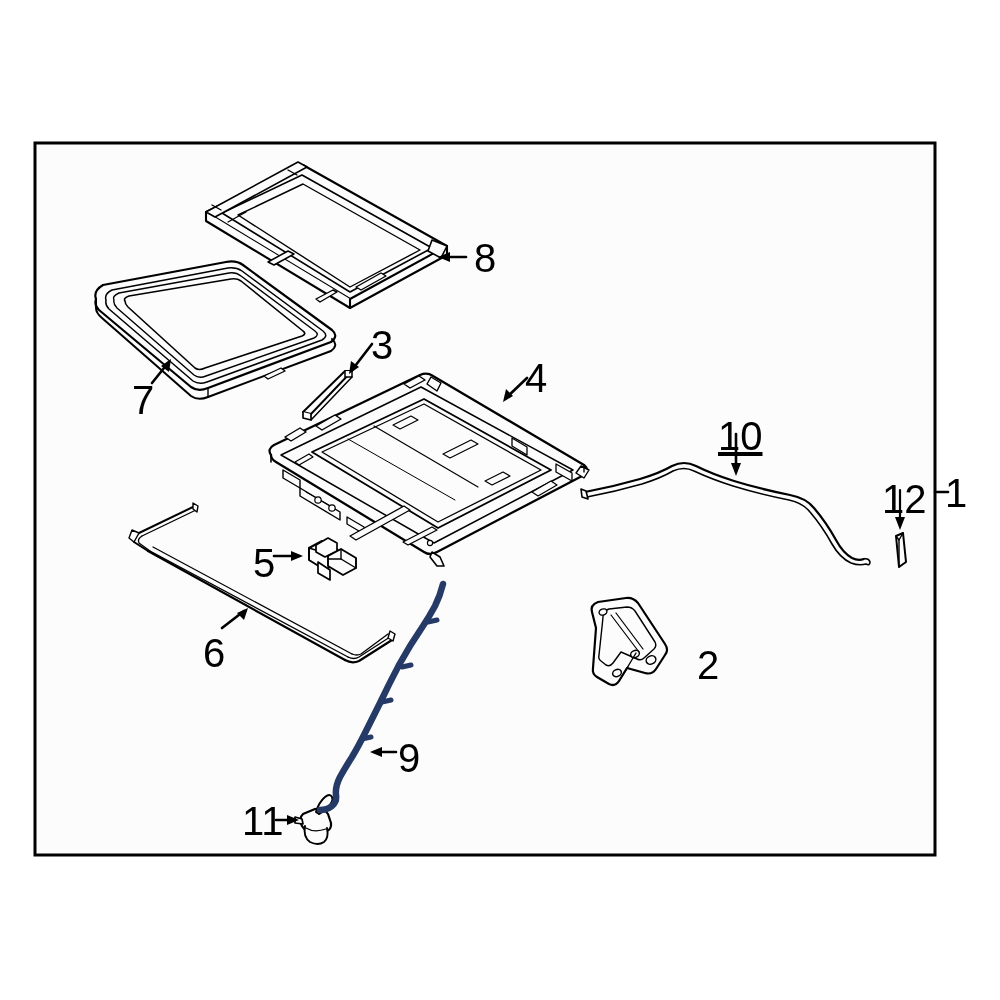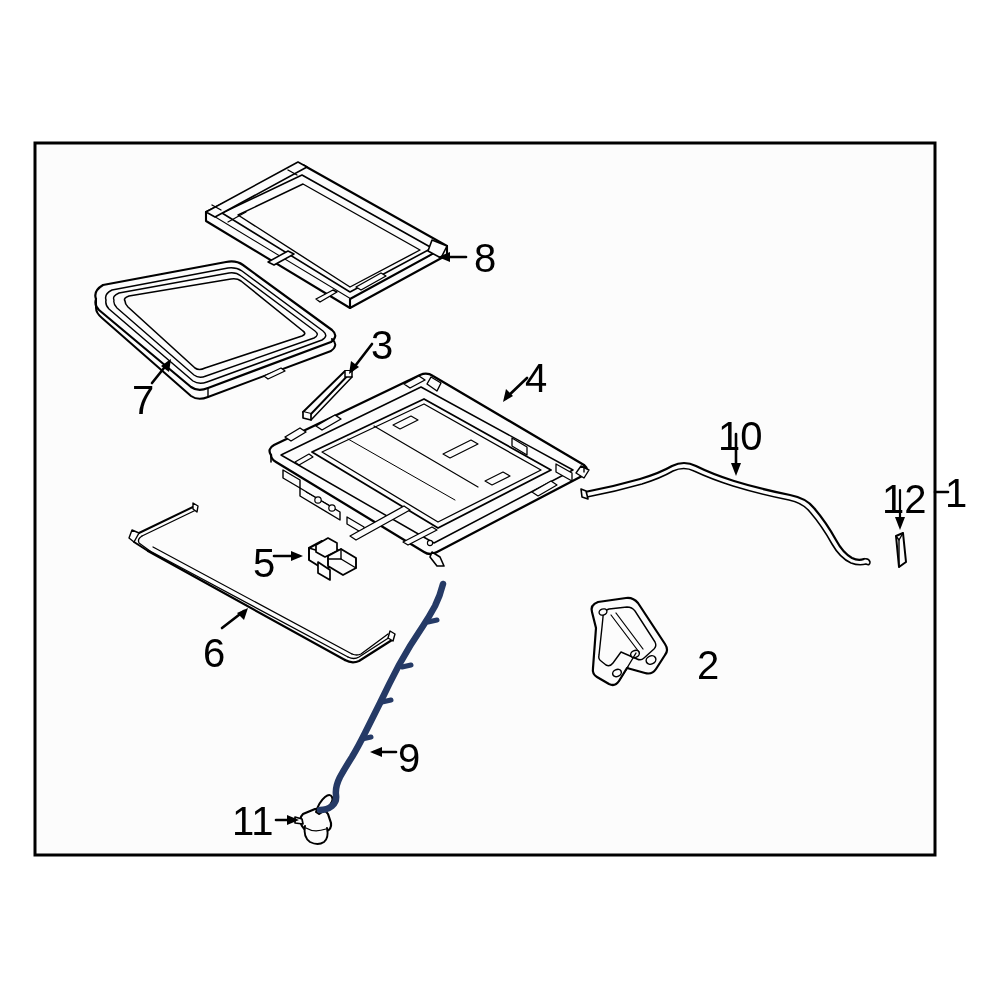--- a/index.html
+++ b/index.html
@@ -296,19 +296,19 @@
   <div class="callout-num" style="left:253px; top:543px;">5</div>
 
   <div class="callout-num" style="left:203px; top:633px;">6</div>
 
   <div class="callout-num" style="left:132px; top:380px;">7</div>
 
   <div class="callout-num" style="left:474px; top:238px;">8</div>
 
   <div class="callout-num" style="left:398px; top:738px;">9</div>
 
-  <div class="callout-num" style="left:718px; top:416px;">10</div>
-
-  <div class="callout-num" style="left:232px; top:801px;">11</div>
+  <div class="callout-num" style="left:718px; top:416px;text-decoration:underline;">10</div>
+
+  <div class="callout-num" style="left:242px; top:801px;">11</div>
 
   <div class="callout-num" style="left:882px; top:479px;">12</div>
 
 </div>
 
 </body></html>

